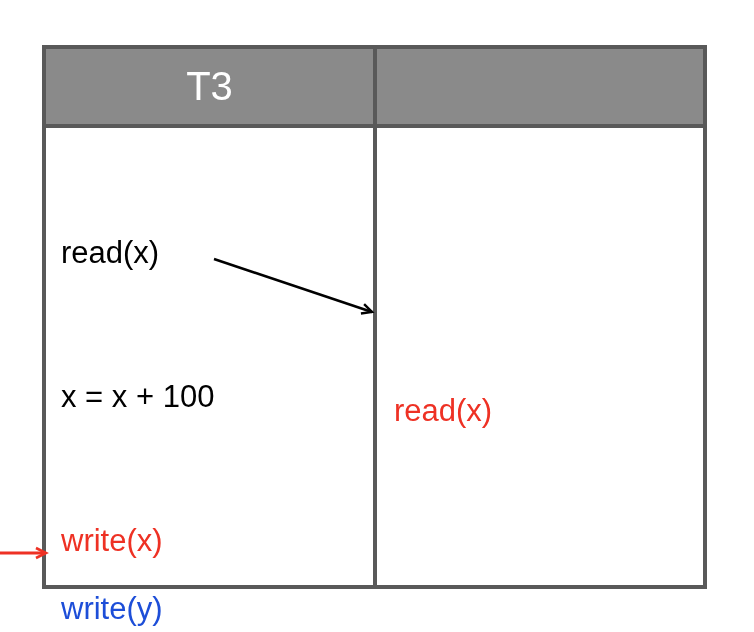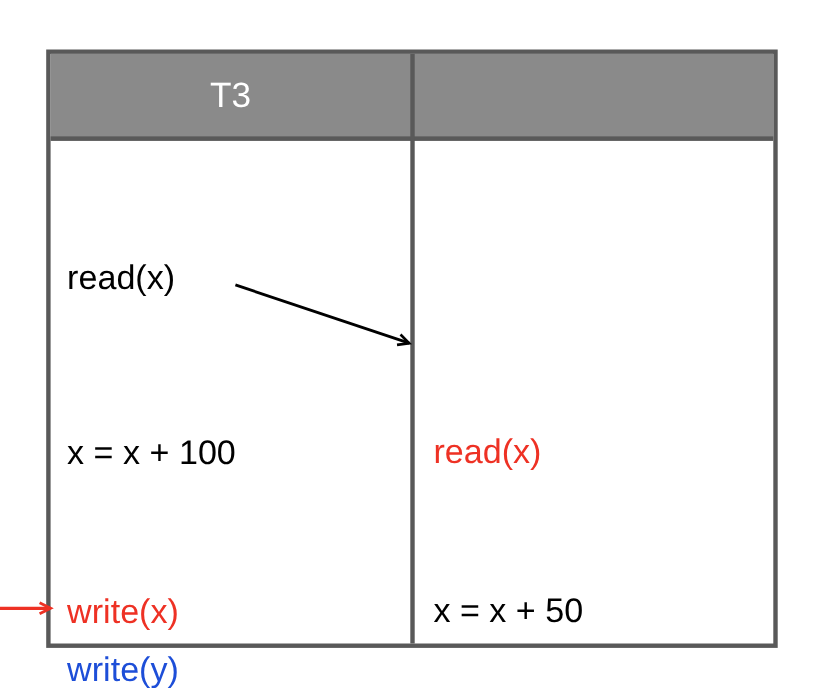--- a/index.html
+++ b/index.html
@@ -30,21 +30,21 @@
     background: #8a8a8a;
     border-bottom: 4px solid #595959;
     display: flex;
     z-index: 1;
   }
   .header-cell {
     display: flex;
     align-items: center;
     justify-content: center;
     color: #ffffff;
-    font-size: 32px;
+    font-size: 40px;
     z-index: 3;
   }
   .header-cell.left  { width: 327px; }
   .header-cell.right { width: 326px; margin-left: 4px; }
   .column-divider {
     position: absolute;
     left: 327px; top: 0; bottom: 0;
     width: 4px;
     background: #595959;
     z-index: 2;
@@ -76,27 +76,26 @@
 
   <div class="schedule-table">
     <div class="header-row">
       <div class="header-cell left">T3</div>
     </div>
     <div class="column-divider"></div>
   </div>
 
   <div class="ops ops-t3-top">
     <div style="color: rgb(0, 0, 0);">read(x)</div>
-    <div style="color: rgb(0, 0, 0); margin-top: 15px;">x = x + 100</div>
+    <div style="color: rgb(0, 0, 0);">x = x + 100</div>
     <div style="color: rgb(238, 49, 36);">write(x)</div>
   </div>
 
   <div class="ops ops-t4">
     <div style="color: rgb(238, 49, 36);">read(x)</div>
-    <div style="color: rgb(0, 0, 0);">x = x + 50</div>
     
   </div>
 
   <div class="ops ops-t3-bottom">
     <div style="color: #1d4ed8;">write(y)</div>
     
   </div>
 
   <svg class="arrows-overlay" viewBox="0 0 754 632" xmlns="http://www.w3.org/2000/svg">
     <defs>

